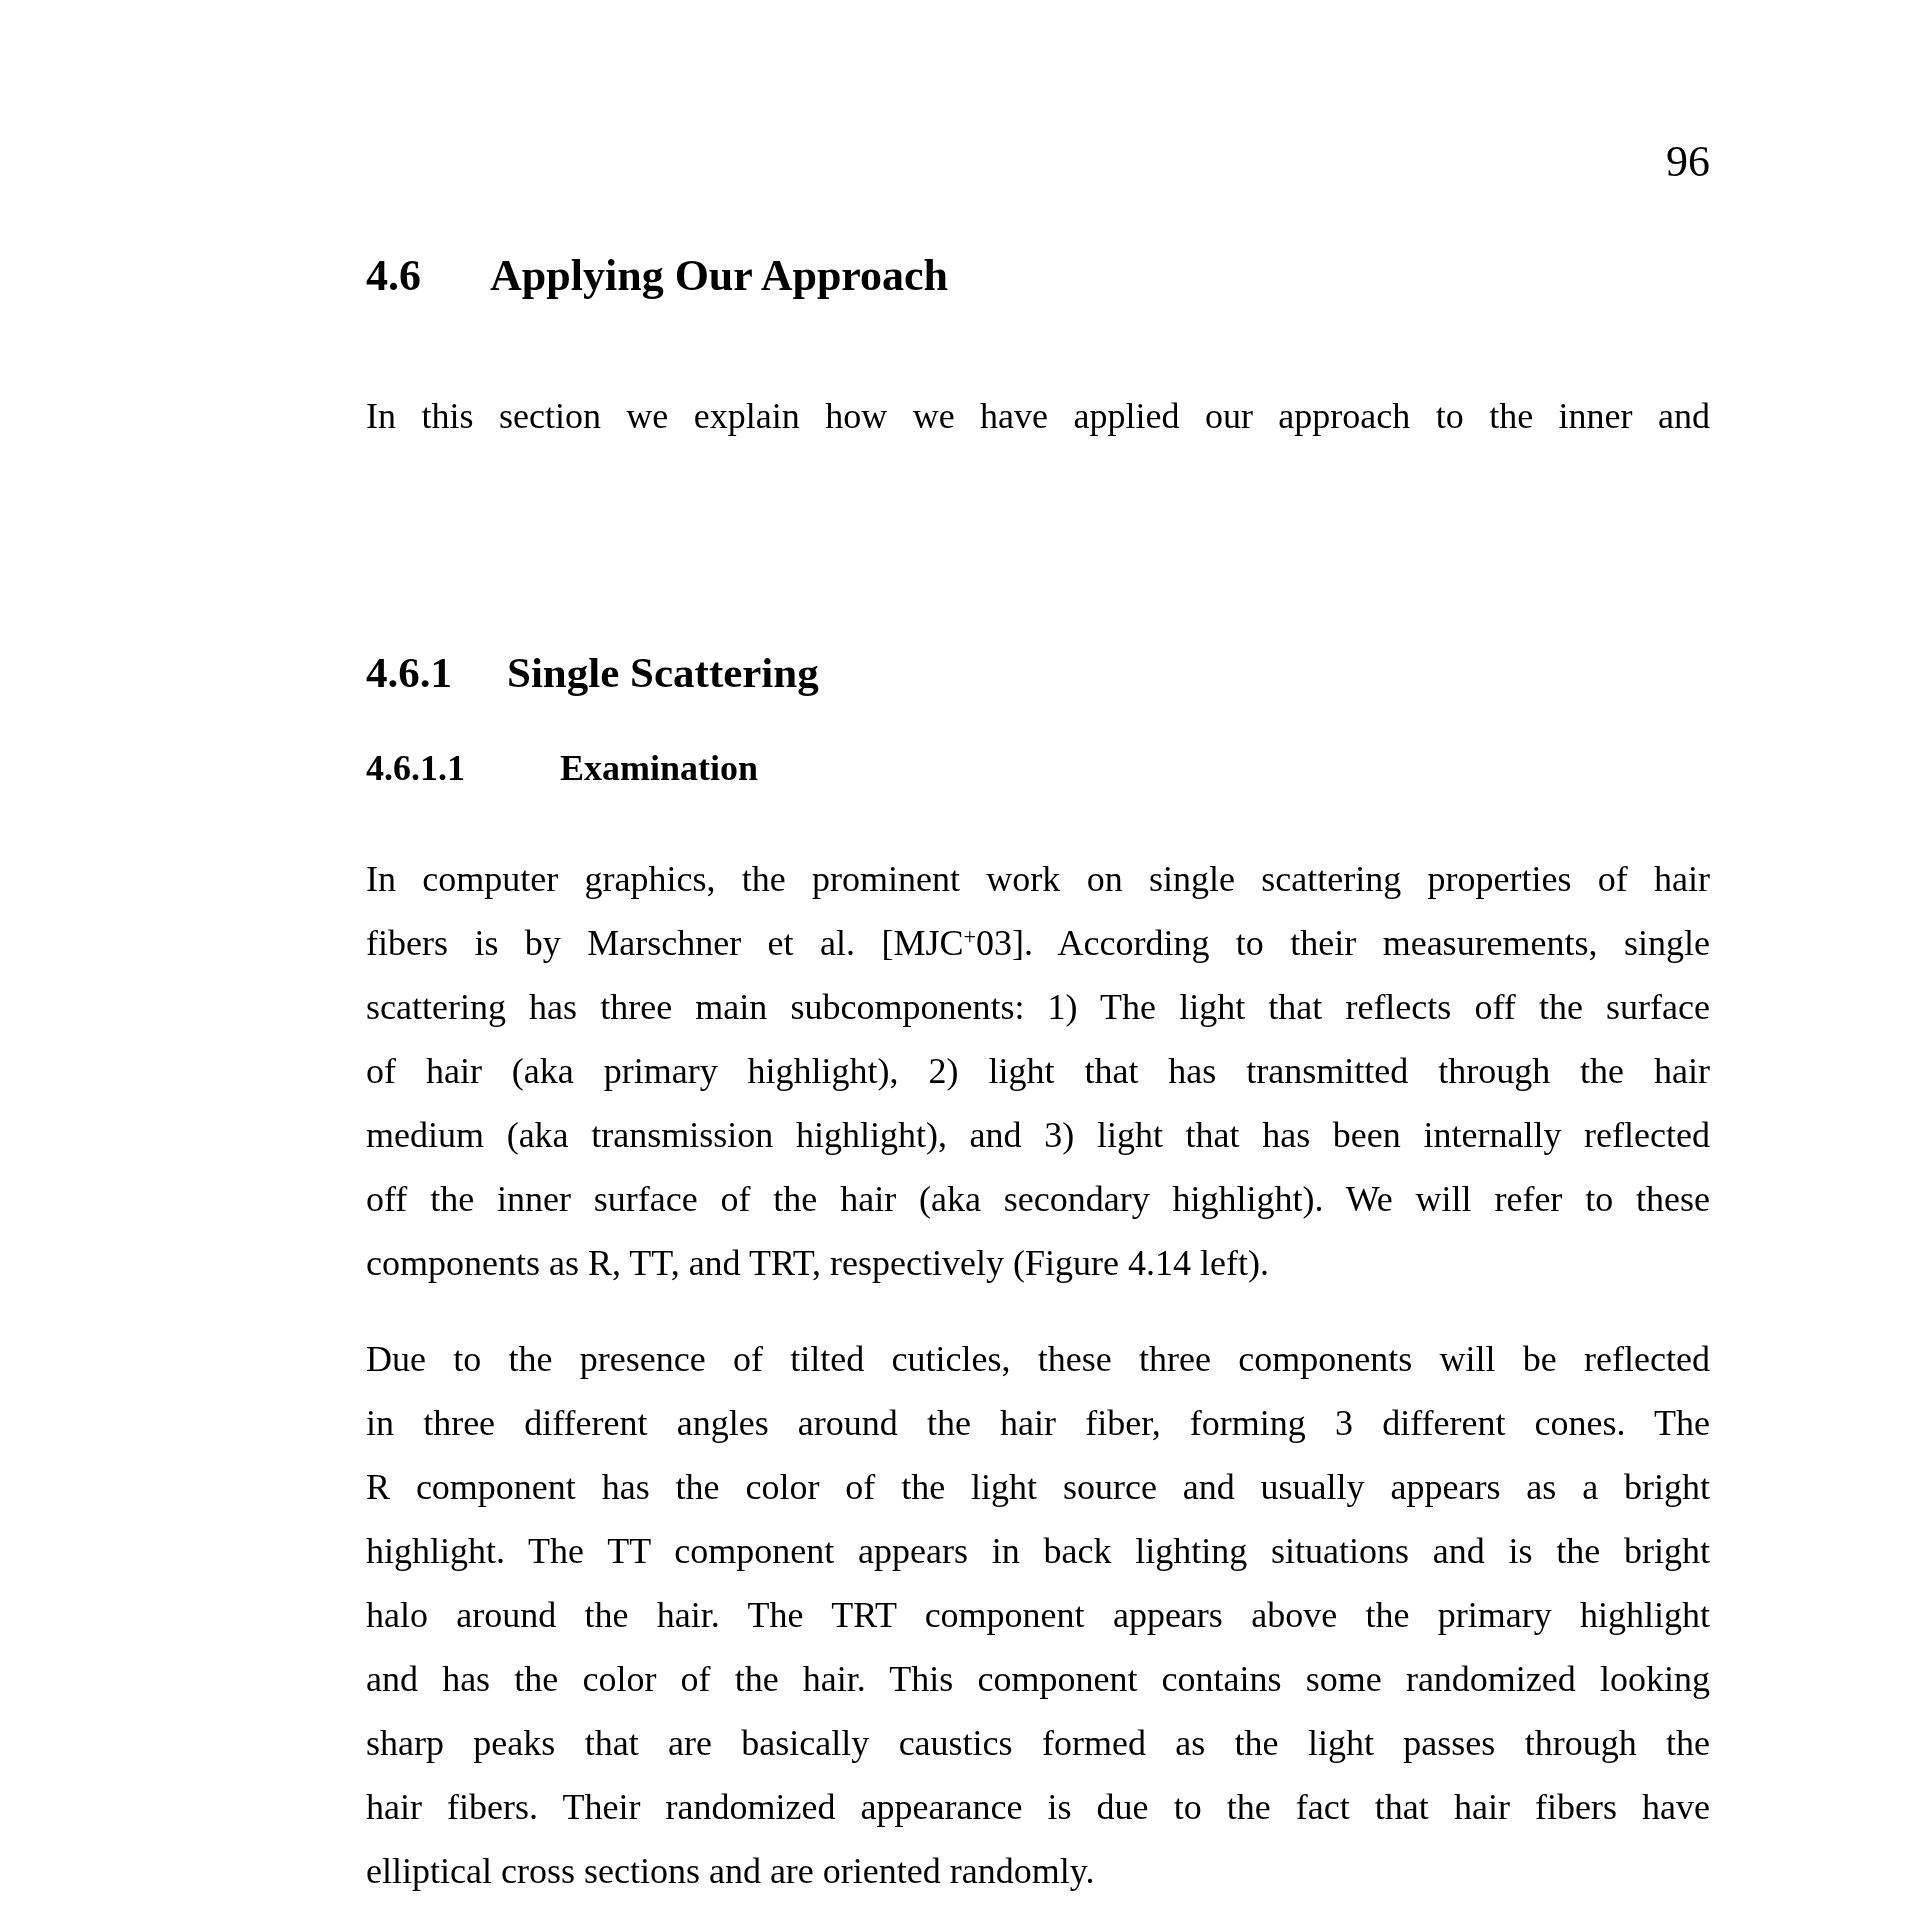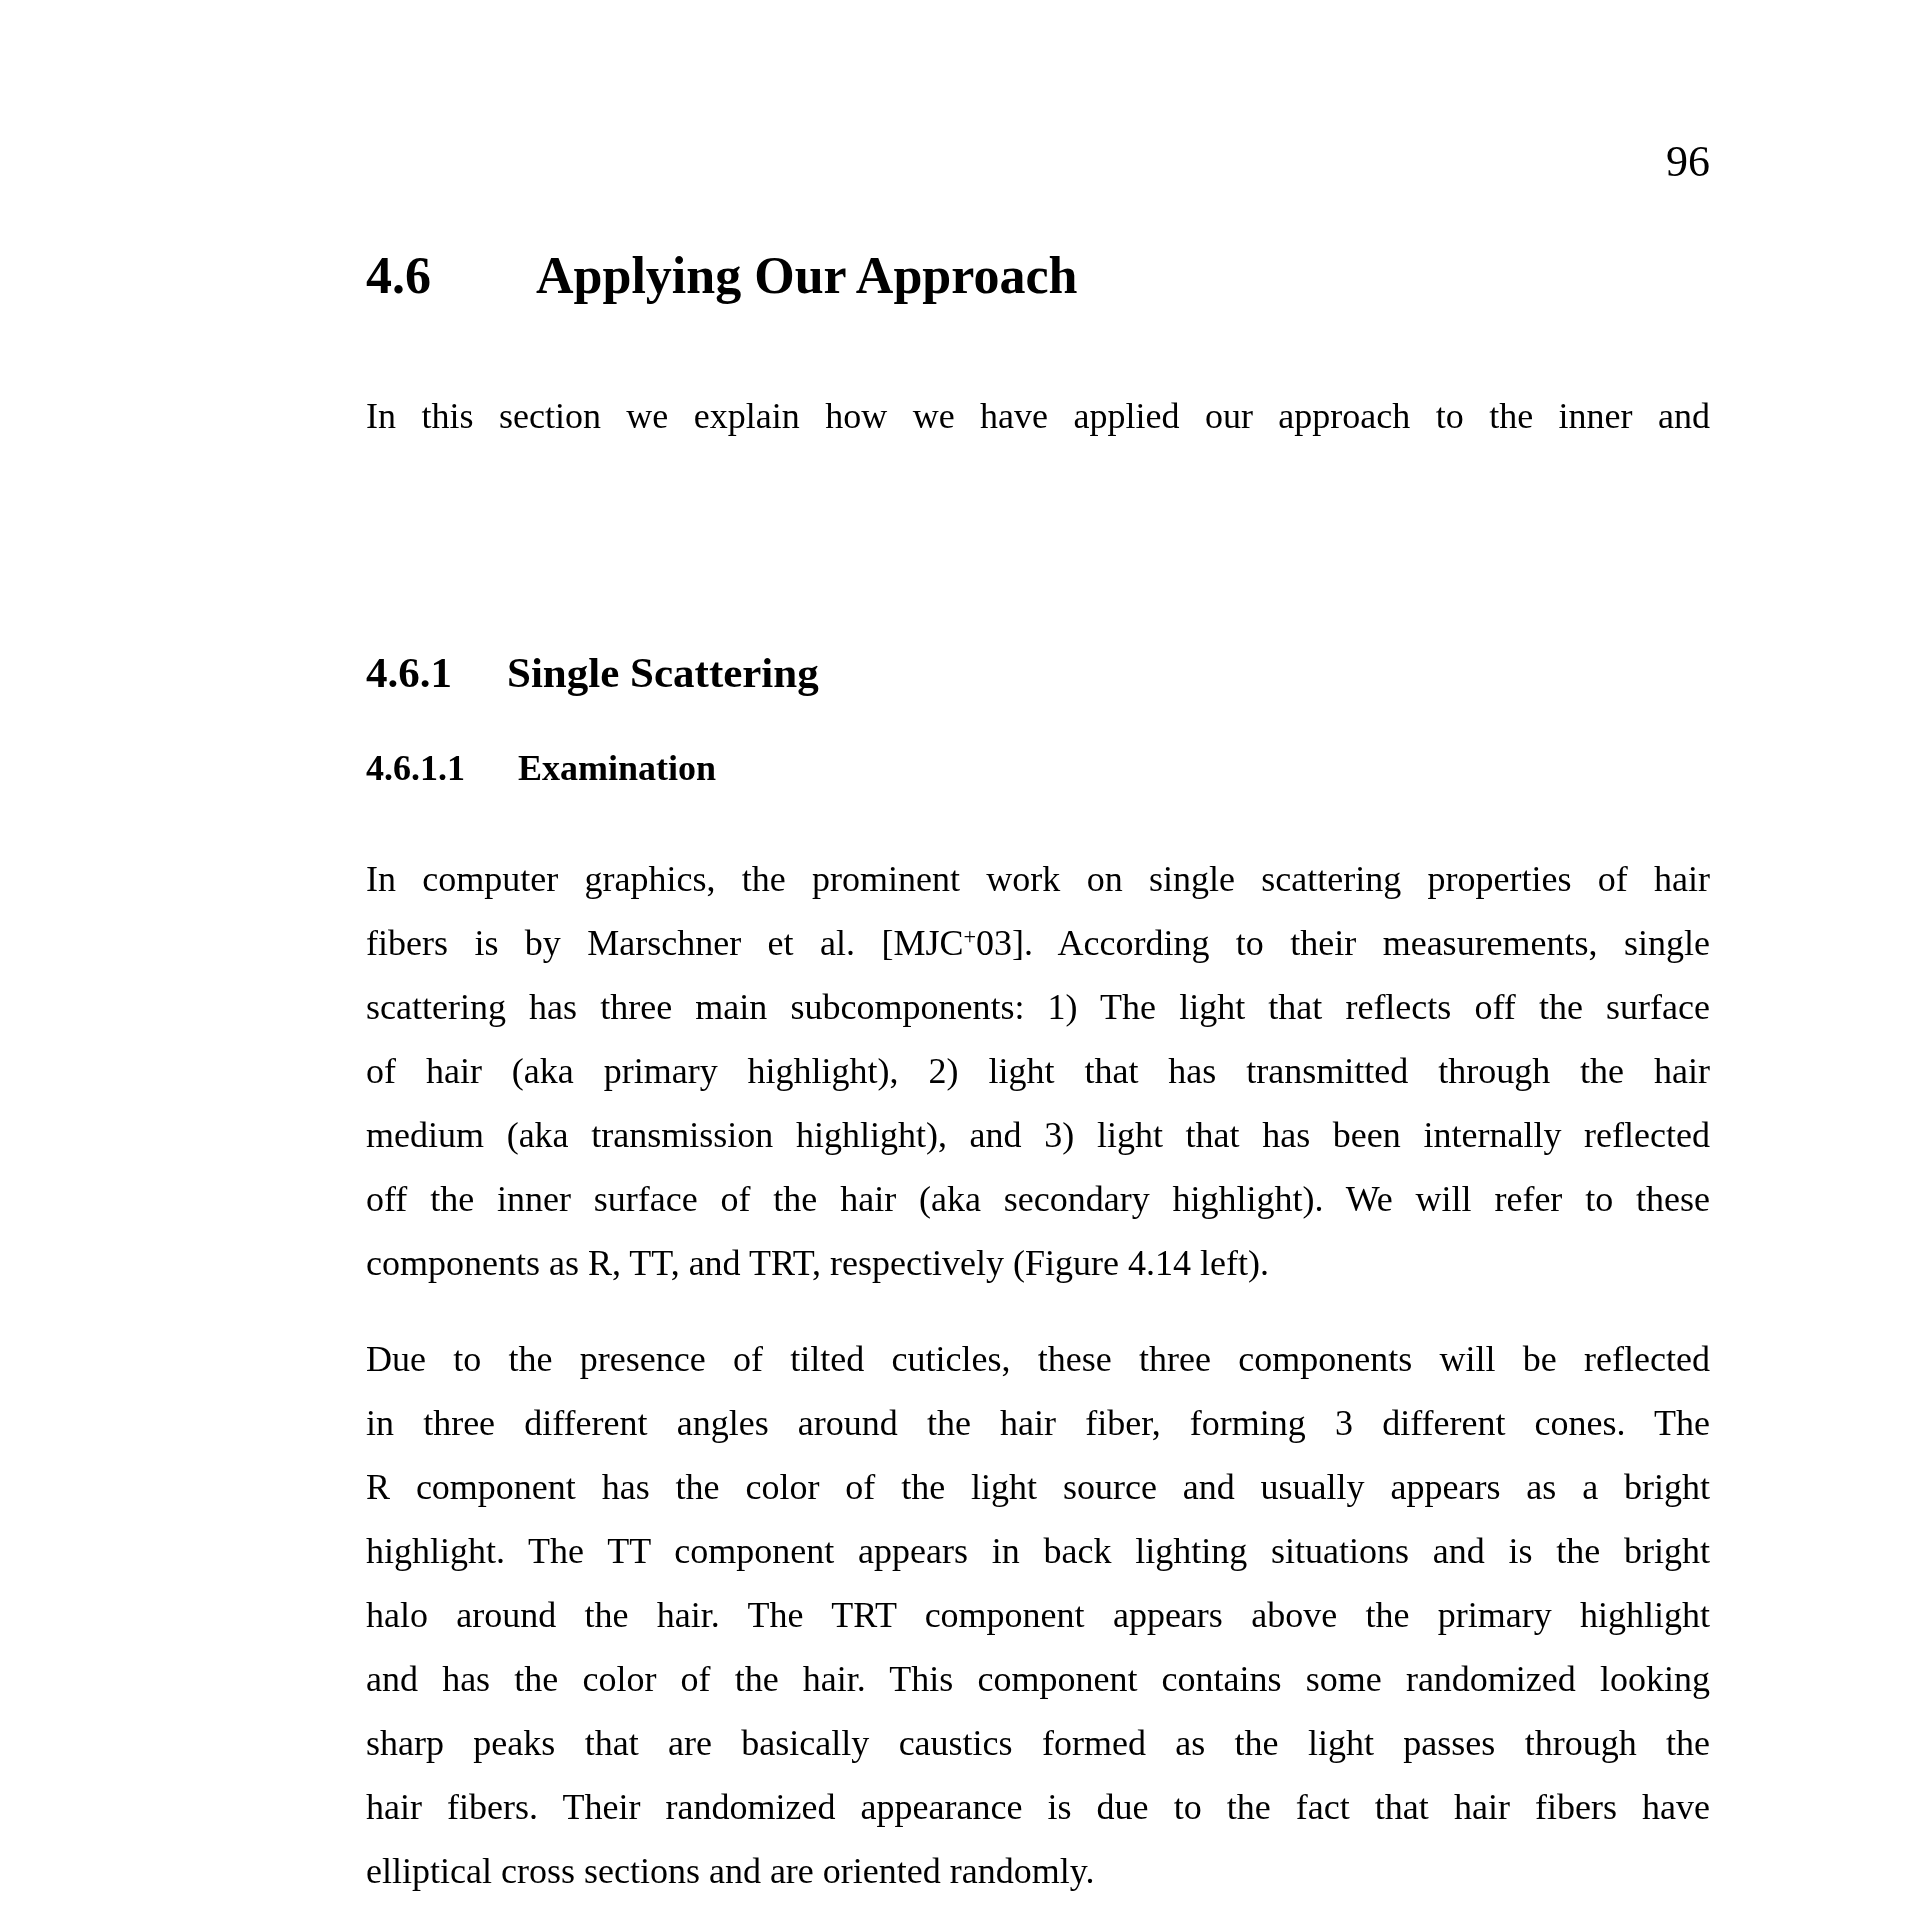--- a/index.html
+++ b/index.html
@@ -18,25 +18,25 @@
     font-size: 44px; line-height: 36px;
     text-align: right;
   }
   .heading {
     position: absolute;
     left: 366px; width: 1344px;
     font-weight: 700;
     display: flex;
     margin: 0;
   }
-  .heading.sec    { top: 250px;  font-size: 52px; line-height: 52px; gap: 36px; }
+  .heading.sec    { top: 250px;  font-size: 44px; line-height: 52px; }
   .heading.sec    .hnum { margin-right: 69px; }
   .heading.sub    { top: 651px; font-size: 43px; line-height: 43px; gap: 8px; }
   .heading.sub    .hnum { margin-right: 47px; }
-  .heading.subsub { top: 750px; font-size: 36px;  line-height: 36px; }
+  .heading.subsub { top: 750px; font-size: 36px;  line-height: 36px; gap: 42px; }
   .heading.subsub .hnum { margin-right: 53px; }
   .para {
     position: absolute;
     left: 366px; width: 1344px;
     font-size: 36px;
   }
   .para.p1 { top: 384px; }
   .para.p2 { top: 847px; }
   .para.p3 { top: 1327px; }
   .tline {

